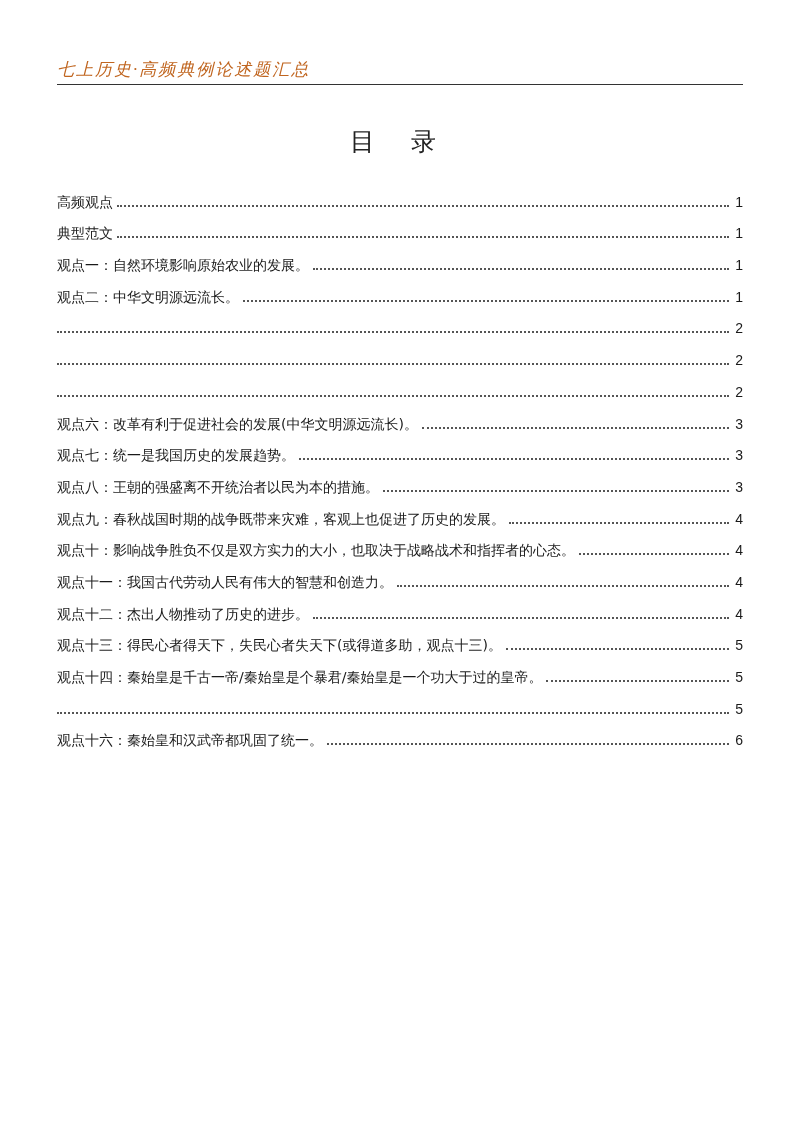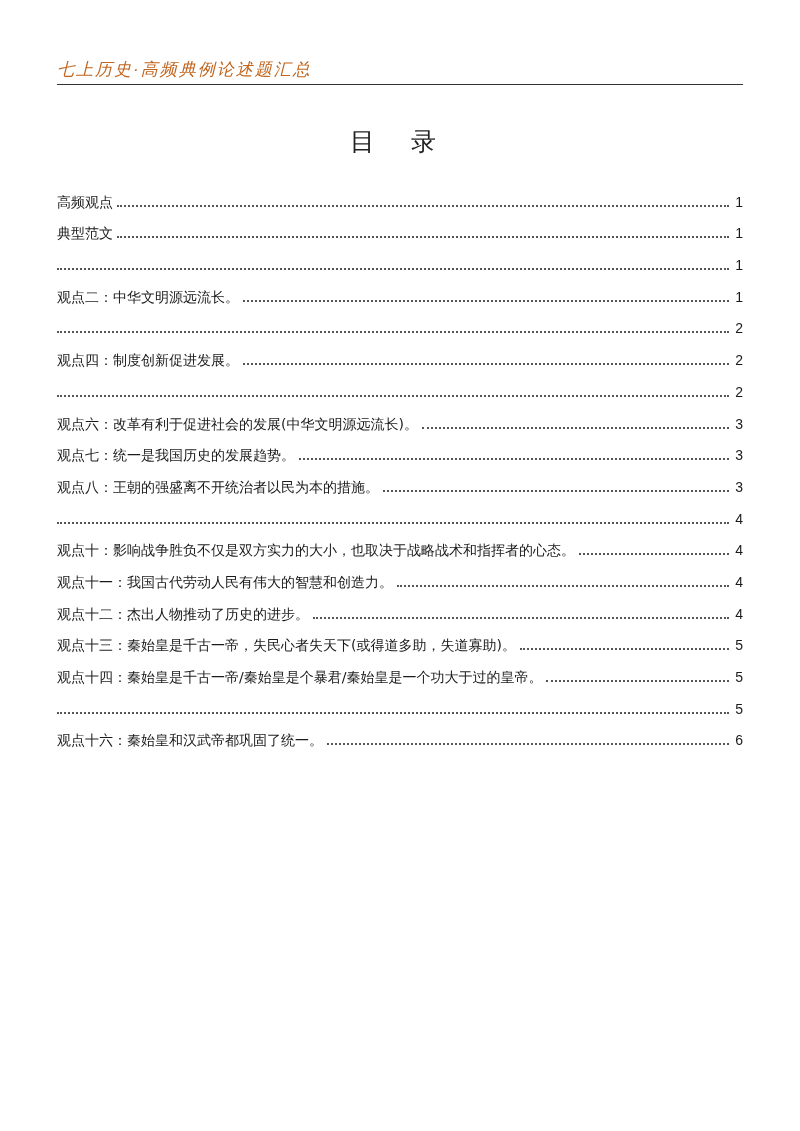--- a/index.html
+++ b/index.html
@@ -1,19 +1,19 @@
 <!DOCTYPE html>
 <html><head>
 <meta charset="utf-8">
 <style>
   html, body { margin: 0; padding: 0; background: #ffffff; }
   body { width: 800px; height: 1131px; position: relative; overflow: hidden;
          font-family: "DejaVu Sans", "Liberation Sans", sans-serif; color: #1a1a1a; }
   .header { position: absolute; left: 57px; top: 56px; width: 686px; height: 28px; border-bottom: 1.5px solid #333; }
-  .header-title { position: absolute; left: 0; top: 2px; font-family: Liberation Sans, sans-serif; font-style: italic;
+  .header-title { position: absolute; left: 0; top: 2px; font-family: Liberation Serif, serif; font-style: italic;
                   font-size: 17px; color: #c0651f; letter-spacing: 2px; }
   .toc-title { position: absolute; left: 0; width: 800px; top: 125px; text-align: center; font-size: 25px; letter-spacing: 14px; color: #222; }
   .toc { position: absolute; left: 57px; top: 182px; width: 686px; }
   .toc-row { display: flex; align-items: flex-end; height: 31.7px; font-size: 14px; line-height: 24px; }
   .toc-label { white-space: nowrap; padding-right: 4px; }
   .toc-leader { flex: 1; border-bottom: 2px dotted #555; margin-bottom: 7px; margin-right: 6px; height: 0; }
   .toc-page { white-space: nowrap; font-family: "Liberation Sans", sans-serif; font-size: 14px; }
 </style>
 </head>
 <body>
@@ -29,34 +29,34 @@
       <span class="toc-label">高频观点</span>
       <span class="toc-leader"></span>
       <span class="toc-page">1</span>
     </div>
     <div class="toc-row">
       <span class="toc-label">典型范文</span>
       <span class="toc-leader"></span>
       <span class="toc-page">1</span>
     </div>
     <div class="toc-row">
+      <span class="toc-label">观点一：自然环境影响原始农业的发展。</span>
       <span class="toc-leader"></span>
       <span class="toc-page">1</span>
     </div>
     <div class="toc-row">
       <span class="toc-label">观点二：中华文明源远流长。</span>
       <span class="toc-leader"></span>
       <span class="toc-page">1</span>
     </div>
     <div class="toc-row">
       <span class="toc-leader"></span>
       <span class="toc-page">2</span>
     </div>
     <div class="toc-row">
-      <span class="toc-label">观点四：制度创新促进发展。</span>
       <span class="toc-leader"></span>
       <span class="toc-page">2</span>
     </div>
     <div class="toc-row">
       <span class="toc-leader"></span>
       <span class="toc-page">2</span>
     </div>
     <div class="toc-row">
       <span class="toc-label">观点六：改革有利于促进社会的发展(中华文明源远流长)。</span>
       <span class="toc-leader"></span>
@@ -66,40 +66,41 @@
       <span class="toc-label">观点七：统一是我国历史的发展趋势。</span>
       <span class="toc-leader"></span>
       <span class="toc-page">3</span>
     </div>
     <div class="toc-row">
       <span class="toc-label">观点八：王朝的强盛离不开统治者以民为本的措施。</span>
       <span class="toc-leader"></span>
       <span class="toc-page">3</span>
     </div>
     <div class="toc-row">
+      <span class="toc-label">观点九：春秋战国时期的战争既带来灾难，客观上也促进了历史的发展。</span>
       <span class="toc-leader"></span>
       <span class="toc-page">4</span>
     </div>
     <div class="toc-row">
       <span class="toc-label">观点十：影响战争胜负不仅是双方实力的大小，也取决于战略战术和指挥者的心态。</span>
       <span class="toc-leader"></span>
       <span class="toc-page">4</span>
     </div>
     <div class="toc-row">
       <span class="toc-label">观点十一：我国古代劳动人民有伟大的智慧和创造力。</span>
       <span class="toc-leader"></span>
       <span class="toc-page">4</span>
     </div>
     <div class="toc-row">
       <span class="toc-label">观点十二：杰出人物推动了历史的进步。</span>
       <span class="toc-leader"></span>
       <span class="toc-page">4</span>
     </div>
     <div class="toc-row">
-      <span class="toc-label">观点十三：秦始皇是千古一帝，失民心者失天下(或得道多助，失道寡助)。</span>
+      <span class="toc-label">观点十三：得民心者得天下，失民心者失天下(或得道多助，观点十三)。</span>
       <span class="toc-leader"></span>
       <span class="toc-page">5</span>
     </div>
     <div class="toc-row">
       <span class="toc-label">观点十四：秦始皇是千古一帝/秦始皇是个暴君/秦始皇是一个功大于过的皇帝。</span>
       <span class="toc-leader"></span>
       <span class="toc-page">5</span>
     </div>
     <div class="toc-row">
       <span class="toc-leader"></span>

